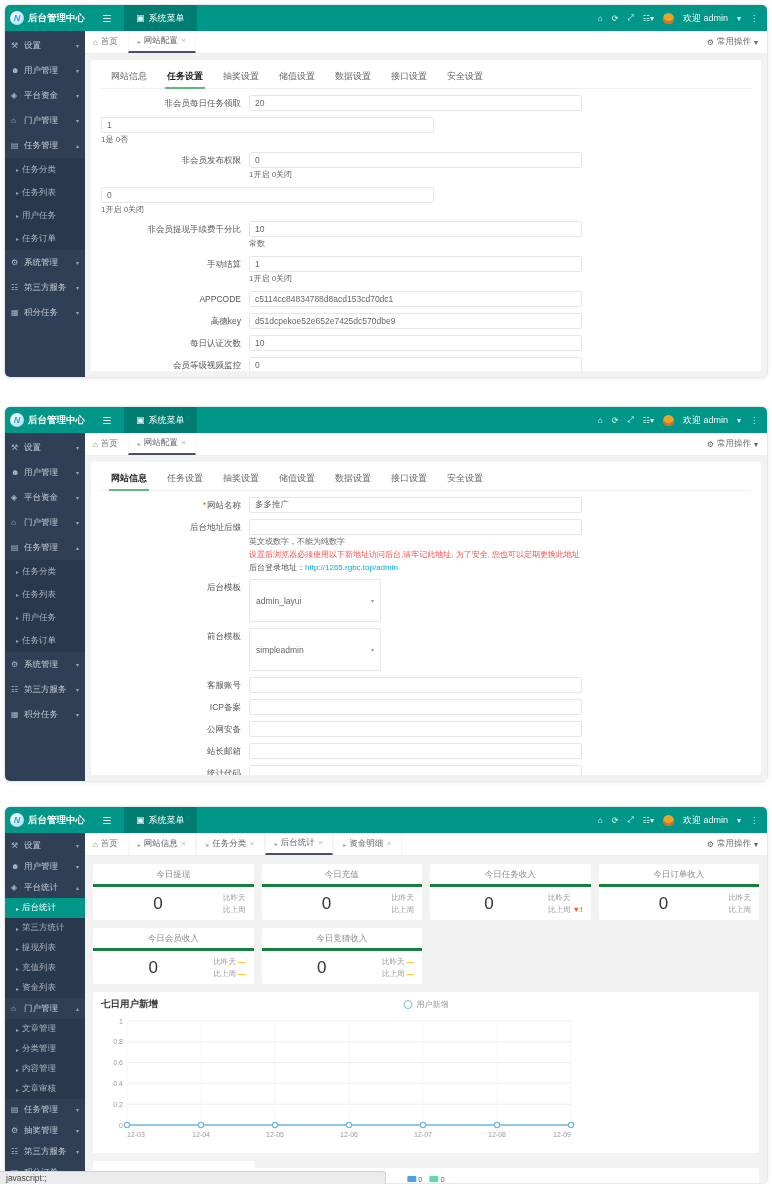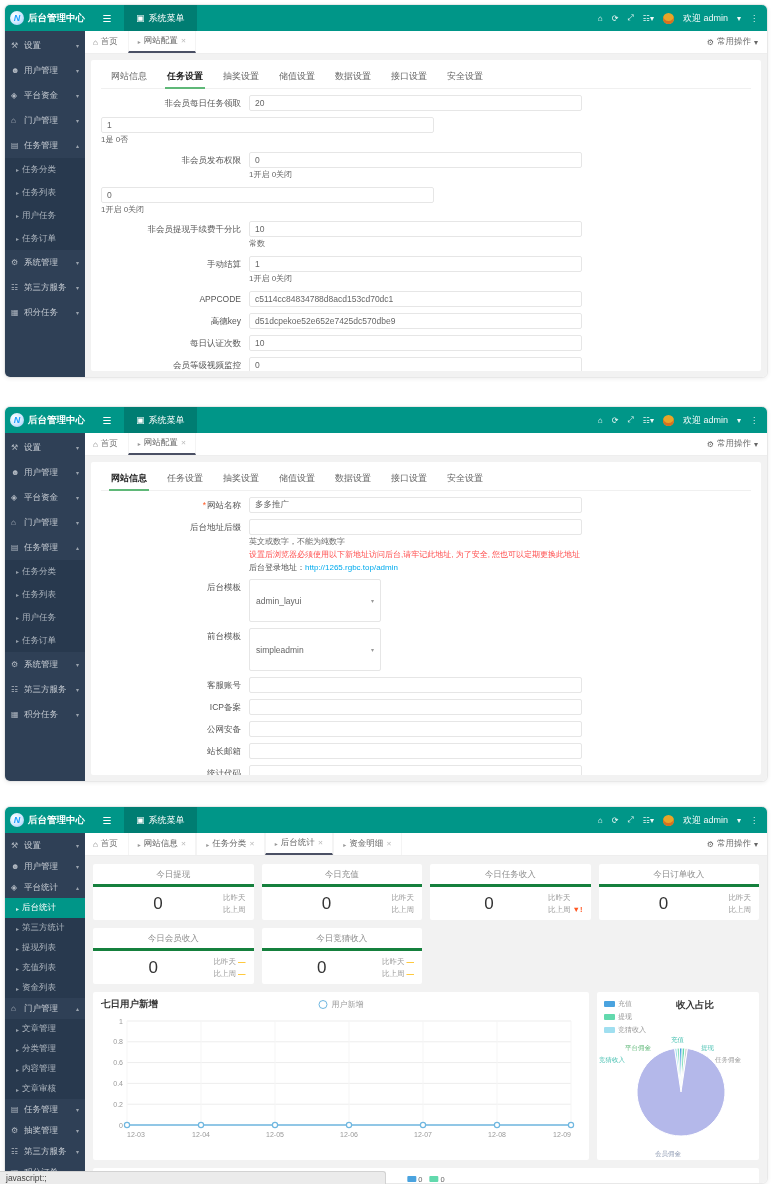--- a/index.html
+++ b/index.html
@@ -82,21 +82,21 @@
   
   .dash{flex:1;padding:8px;overflow:hidden;}
   .cards{display:grid;grid-template-columns:repeat(4,1fr);gap:8px;}
   .stat{background:#fff;border-radius:2px;}
   .st-title{height:20px;line-height:20px;text-align:center;font-size:8.5px;color:#8c8c8c;border-bottom:3px solid #15803d;}
   .st-body{display:flex;align-items:center;height:33px;}
   .st-num{flex:1;text-align:center;font-size:17px;color:#333;}
   .st-side{padding-right:8px;font-size:7.5px;color:#999;line-height:1.6;white-space:nowrap;}
   .st-mark{margin-left:2px;font-weight:bold;}
 
-  .charts{display:flex;gap:8px;margin-top:8px;height:168px;}
+  .charts{display:flex;gap:8px;margin-top:8px;height:168px;flex-direction:column;}
   .chart-left{flex:1;background:#fff;position:relative;padding:6px 8px;min-width:0;border-radius:2px;}
   .cl-title{font-size:9.5px;color:#333;font-weight:bold;}
   .cl-legend{position:absolute;top:7px;left:50%;transform:translateX(-50%);font-size:8px;color:#999;
     display:flex;gap:4px;align-items:center;}
   .lgdot{width:7px;height:7px;border:1px solid #6fb7e0;border-radius:50%;display:inline-block;background:#fff;}
   .chart-right{width:162px;flex-shrink:0;background:#fff;position:relative;border-radius:2px;overflow:hidden;}
   .cr-title{text-align:center;font-size:9.5px;font-weight:bold;color:#333;padding:7px 0 0 34px;}
   .cr-legend{position:absolute;left:7px;top:7px;}
   .cr-lg{display:flex;gap:3px;align-items:center;font-size:7px;color:#999;margin-bottom:3px;}
   .sw{width:11px;height:6px;border-radius:1px;display:inline-block;}

